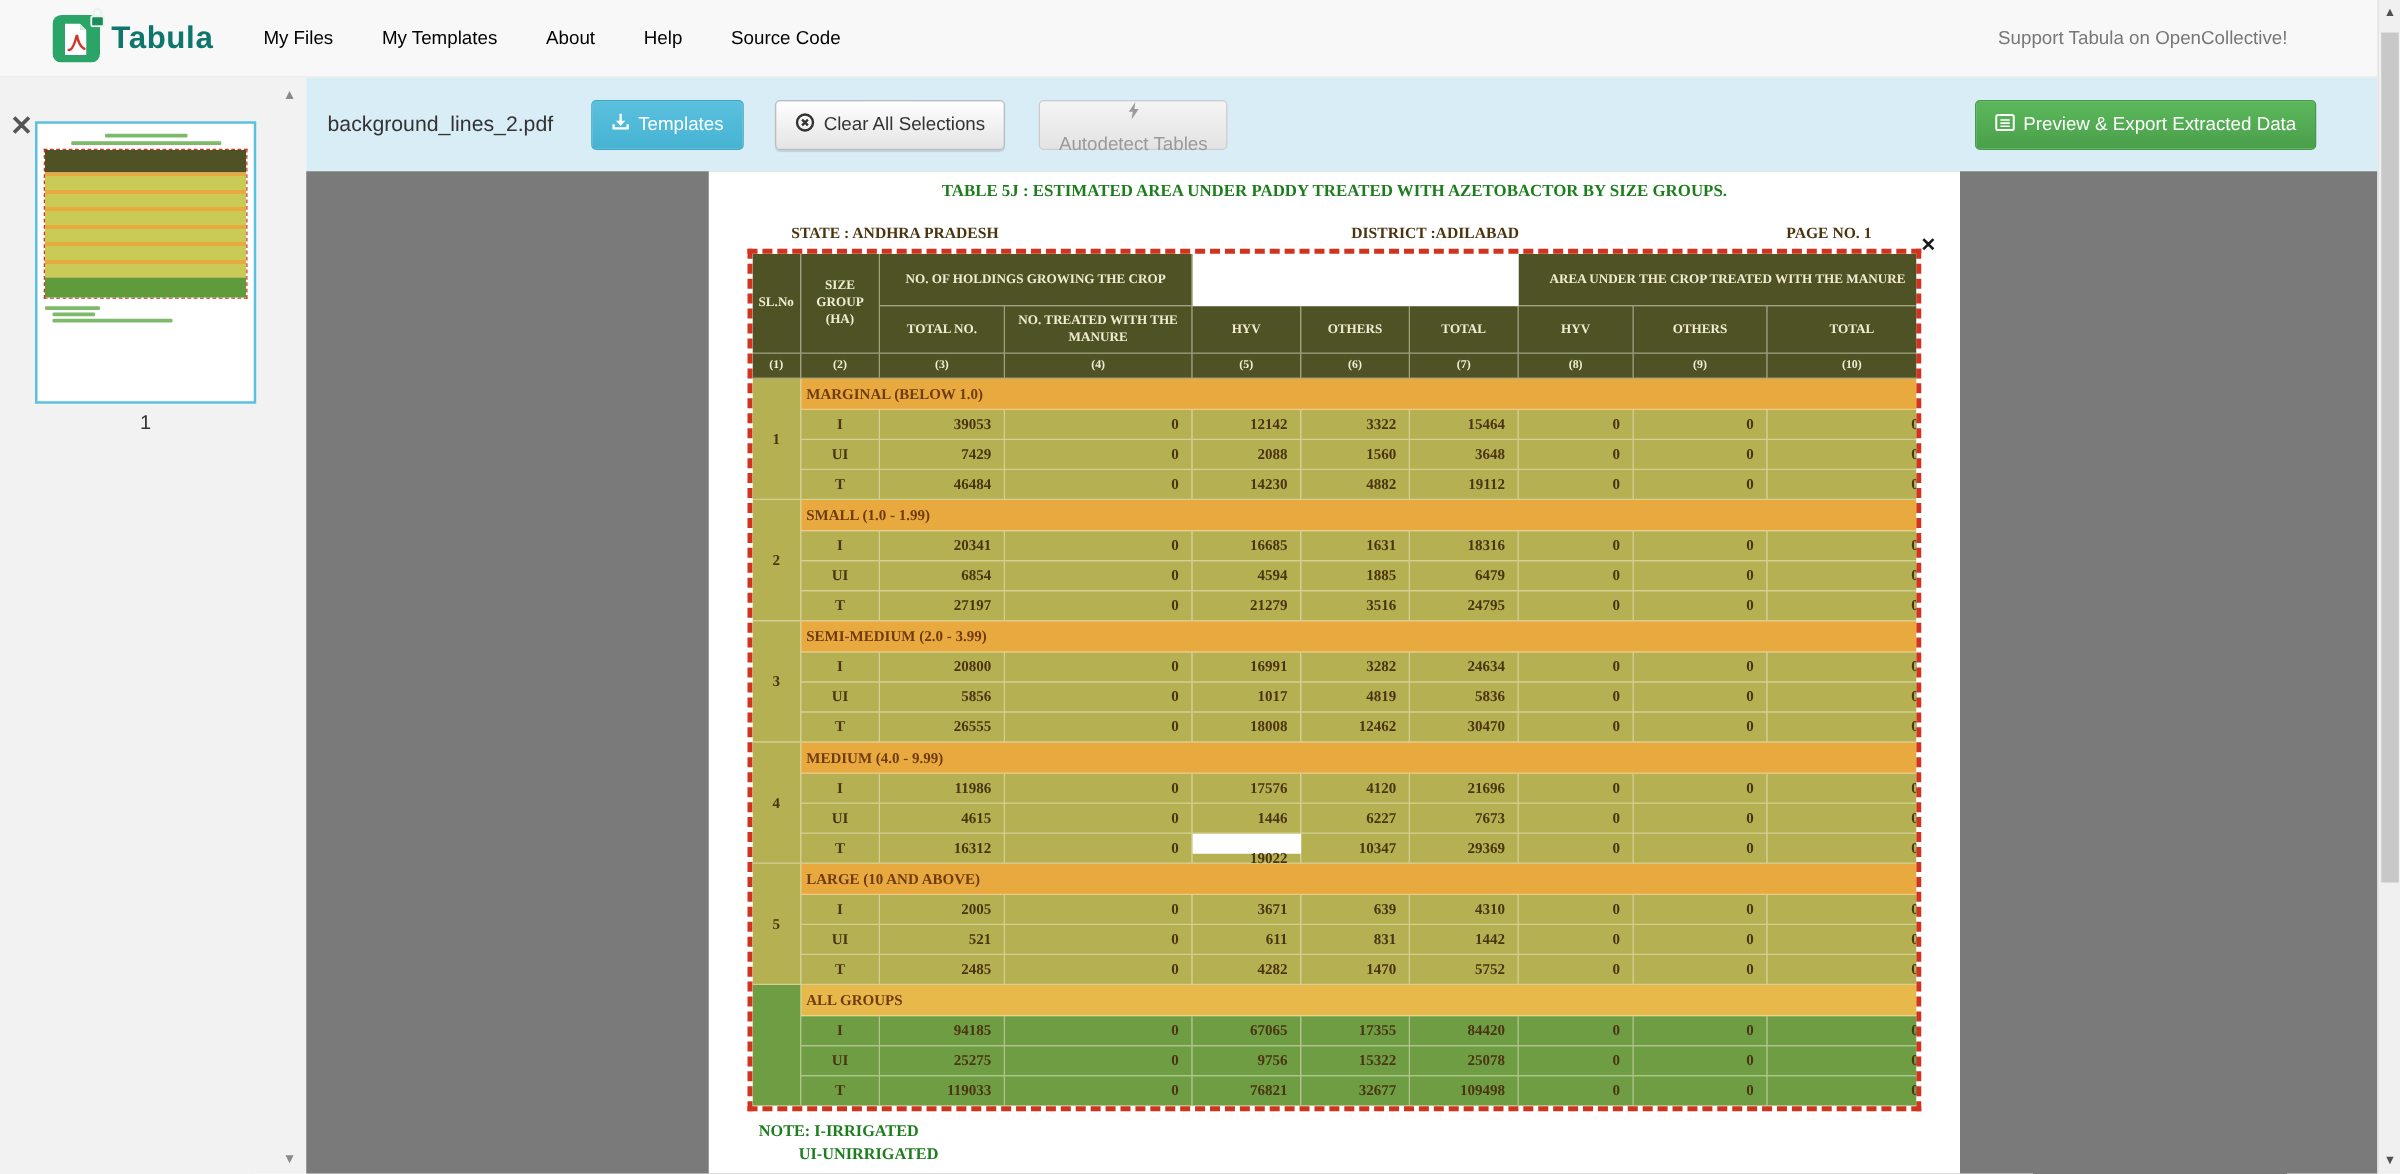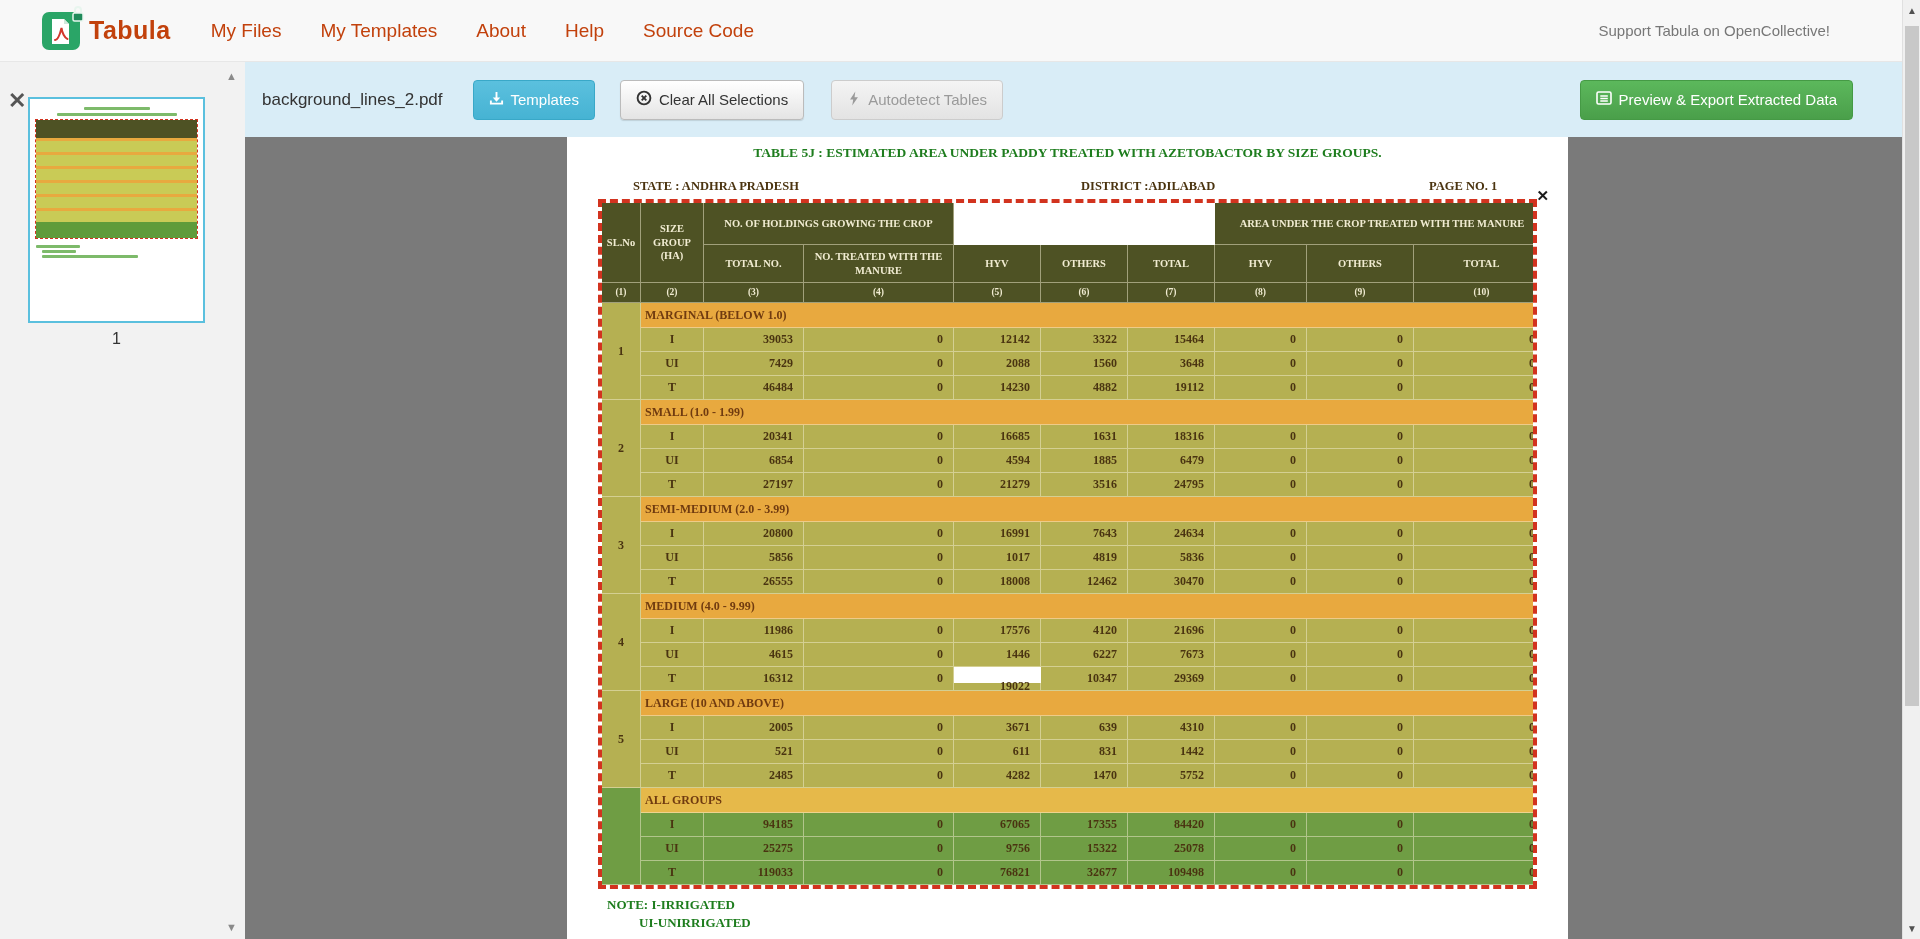--- a/index.html
+++ b/index.html
@@ -7,23 +7,23 @@
               font-family:"Liberation Sans", sans-serif; }
   .stage { position:relative; width:1920px; height:939px; }
 
   
   .nav { position:absolute; left:0; top:0; width:1920px; height:62px;
          background:#f8f8f8; border-bottom:1px solid #e7e7e7;
          display:flex; align-items:center; }
   .brandwrap { display:flex; align-items:center; margin-left:42px; }
   .logo { position:relative; width:38px; height:38px; }
   .logo .lock { position:absolute; top:-7px; right:-5px; }
-  .brand { font-size:25px; font-weight:bold; color:#c2410c; margin-left:9px; letter-spacing:.5px; }
+  .brand { font-size:25px; font-weight:bold; color:#0f766e; margin-left:9px; letter-spacing:.5px; }
   .navitems { display:flex; gap:39px; margin-left:40px; }
-  .navitem { color:#c2410c; font-size:19px; cursor:pointer; }
+  .navitem { color:#000000; font-size:15px; cursor:pointer; }
   .nav-right { margin-left:auto; margin-right:90px; color:#777; font-size:15px; cursor:pointer; }
 
   
   .content { position:absolute; left:0; top:62px; width:1902px; height:877px; display:flex; }
 
   
   .sidebar { position:relative; width:245px; height:877px; background:#f2f2f2; flex:none; }
   .file-close { position:absolute; left:8px; top:28px; font-size:22px; font-weight:bold;
                 color:#555; cursor:pointer; line-height:1; }
   .thumb { position:absolute; left:28px; top:35px; width:177px; height:226px;
@@ -44,21 +44,21 @@
   .main { position:relative; width:1657px; height:877px; }
   .toolbar { position:absolute; left:0; top:0; width:1657px; height:75px; background:#d9edf7;
              display:flex; align-items:center; padding-left:17px; }
   .filename { color:#333; font-size:17px; margin-right:30px; }
   .btn { display:inline-flex; align-items:center; gap:7px; height:40px; padding:0 15px;
          border-radius:4px; font-size:15px; cursor:pointer; border:1px solid transparent; }
   .btn-info { background:linear-gradient(#5bc0de,#46b3d3); border-color:#39a8c8; color:#fff; margin-right:25px; }
   .btn-default { background:linear-gradient(#ffffff,#e4e4e4); border-color:#bbb; color:#333; margin-right:27px;
                  box-shadow:0 1px 1px rgba(0,0,0,.12); }
   .btn-disabled { background:linear-gradient(#f4f4f4,#e3e3e3); border-color:#ccc; color:#9a9a9a;
-                  cursor:default; }
+                  cursor:default;flex-direction:column; }
   .btn-success { background:linear-gradient(#5cb85c,#4a9f4a); border-color:#459a45; color:#fff;
                  margin-left:auto; margin-right:49px; }
 
   .viewer { position:absolute; left:0; top:75px; width:1657px; height:802px; background:#7a7a7a; }
   .pdf-page { position:absolute; left:322px; top:0; width:1001px; height:802px; background:#fff;
               font-family:"Liberation Serif","DejaVu Serif",serif; font-weight:bold; }
   .doc-title { position:absolute; left:0; top:8px; width:100%; text-align:center;
                color:#1e7d1e; font-size:13.5px; }
   .doc-meta { position:absolute; color:#4b3410; font-size:12.5px; }
   .doc-note { position:absolute; color:#1e7d1e; font-size:13px; }
@@ -281,21 +281,21 @@
                   <div class="val" style="grid-area: 11 / 7 / span 1 / span 1;">24795</div>
                   <div class="val" style="grid-area: 11 / 8 / span 1 / span 1;">0</div>
                   <div class="val" style="grid-area: 11 / 9 / span 1 / span 1;">0</div>
                   <div class="val last" style="grid-area: 11 / 10 / span 1 / span 1;">0</div>
                   <div class="sl" style="grid-area: 12 / 1 / span 4 / span 1;">3</div>
                   <div class="band" style="grid-area: 12 / 2 / span 1 / span 9;">SEMI-MEDIUM (2.0 - 3.99)</div>
                   <div class="rowhead" style="grid-area: 13 / 2 / span 1 / span 1;">I</div>
                   <div class="val" style="grid-area: 13 / 3 / span 1 / span 1;">20800</div>
                   <div class="val" style="grid-area: 13 / 4 / span 1 / span 1;">0</div>
                   <div class="val" style="grid-area: 13 / 5 / span 1 / span 1;">16991</div>
-                  <div class="val" style="grid-area: 13 / 6 / span 1 / span 1;">7643</div>
+                  <div class="val" style="grid-area: 13 / 6 / span 1 / span 1;">3282</div>
                   <div class="val" style="grid-area: 13 / 7 / span 1 / span 1;">24634</div>
                   <div class="val" style="grid-area: 13 / 8 / span 1 / span 1;">0</div>
                   <div class="val" style="grid-area: 13 / 9 / span 1 / span 1;">0</div>
                   <div class="val last" style="grid-area: 13 / 10 / span 1 / span 1;">0</div>
                   <div class="rowhead" style="grid-area: 14 / 2 / span 1 / span 1;">UI</div>
                   <div class="val" style="grid-area: 14 / 3 / span 1 / span 1;">5856</div>
                   <div class="val" style="grid-area: 14 / 4 / span 1 / span 1;">0</div>
                   <div class="val" style="grid-area: 14 / 5 / span 1 / span 1;">1017</div>
                   <div class="val" style="grid-area: 14 / 6 / span 1 / span 1;">4819</div>
                   <div class="val" style="grid-area: 14 / 7 / span 1 / span 1;">5836</div>

